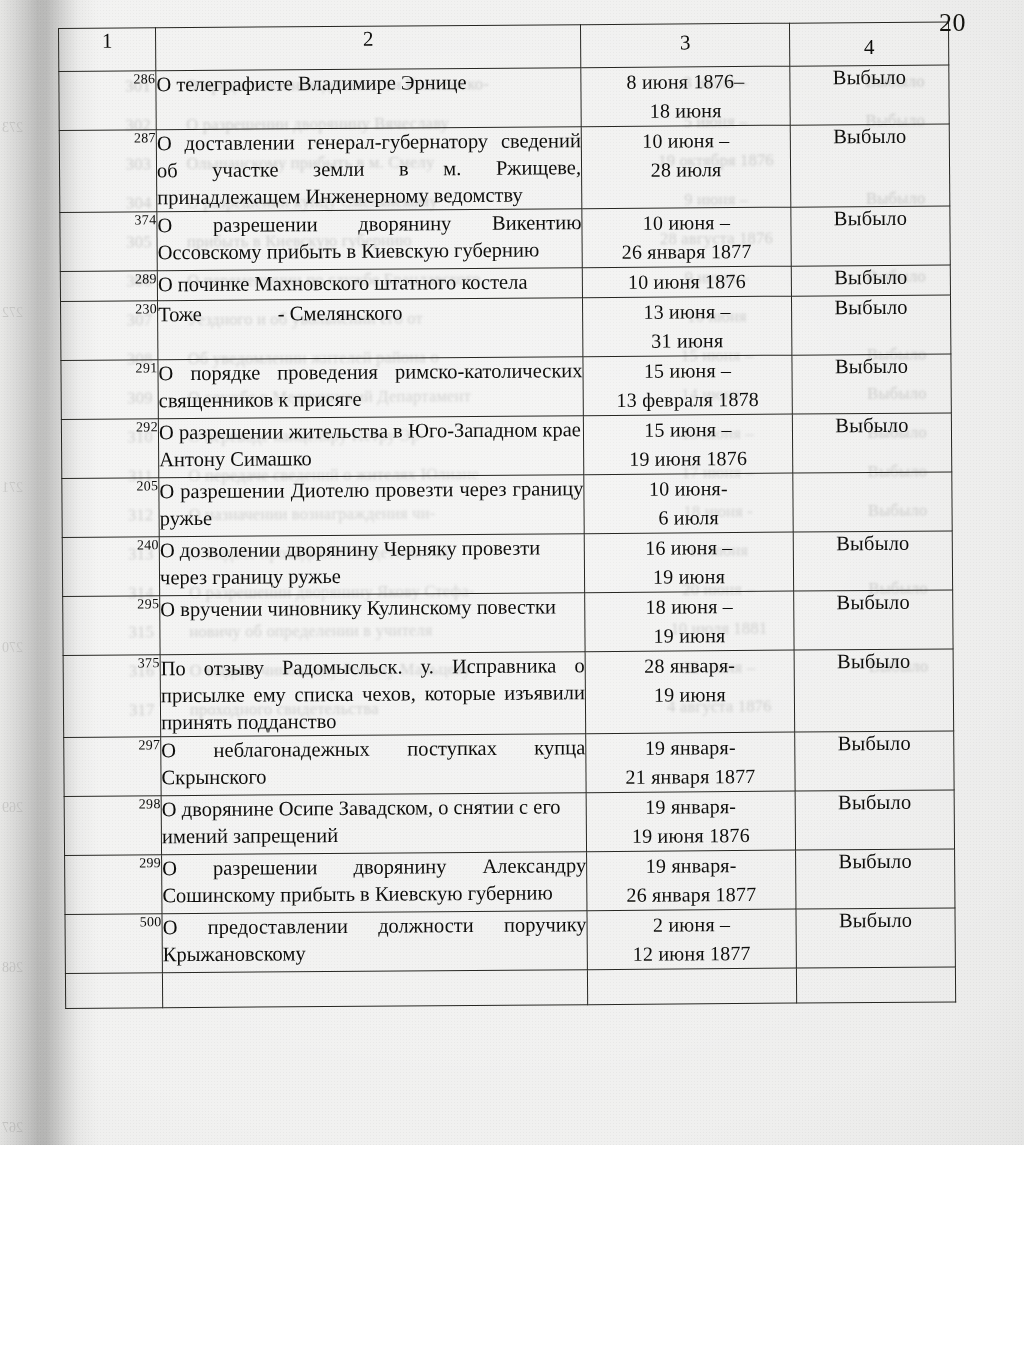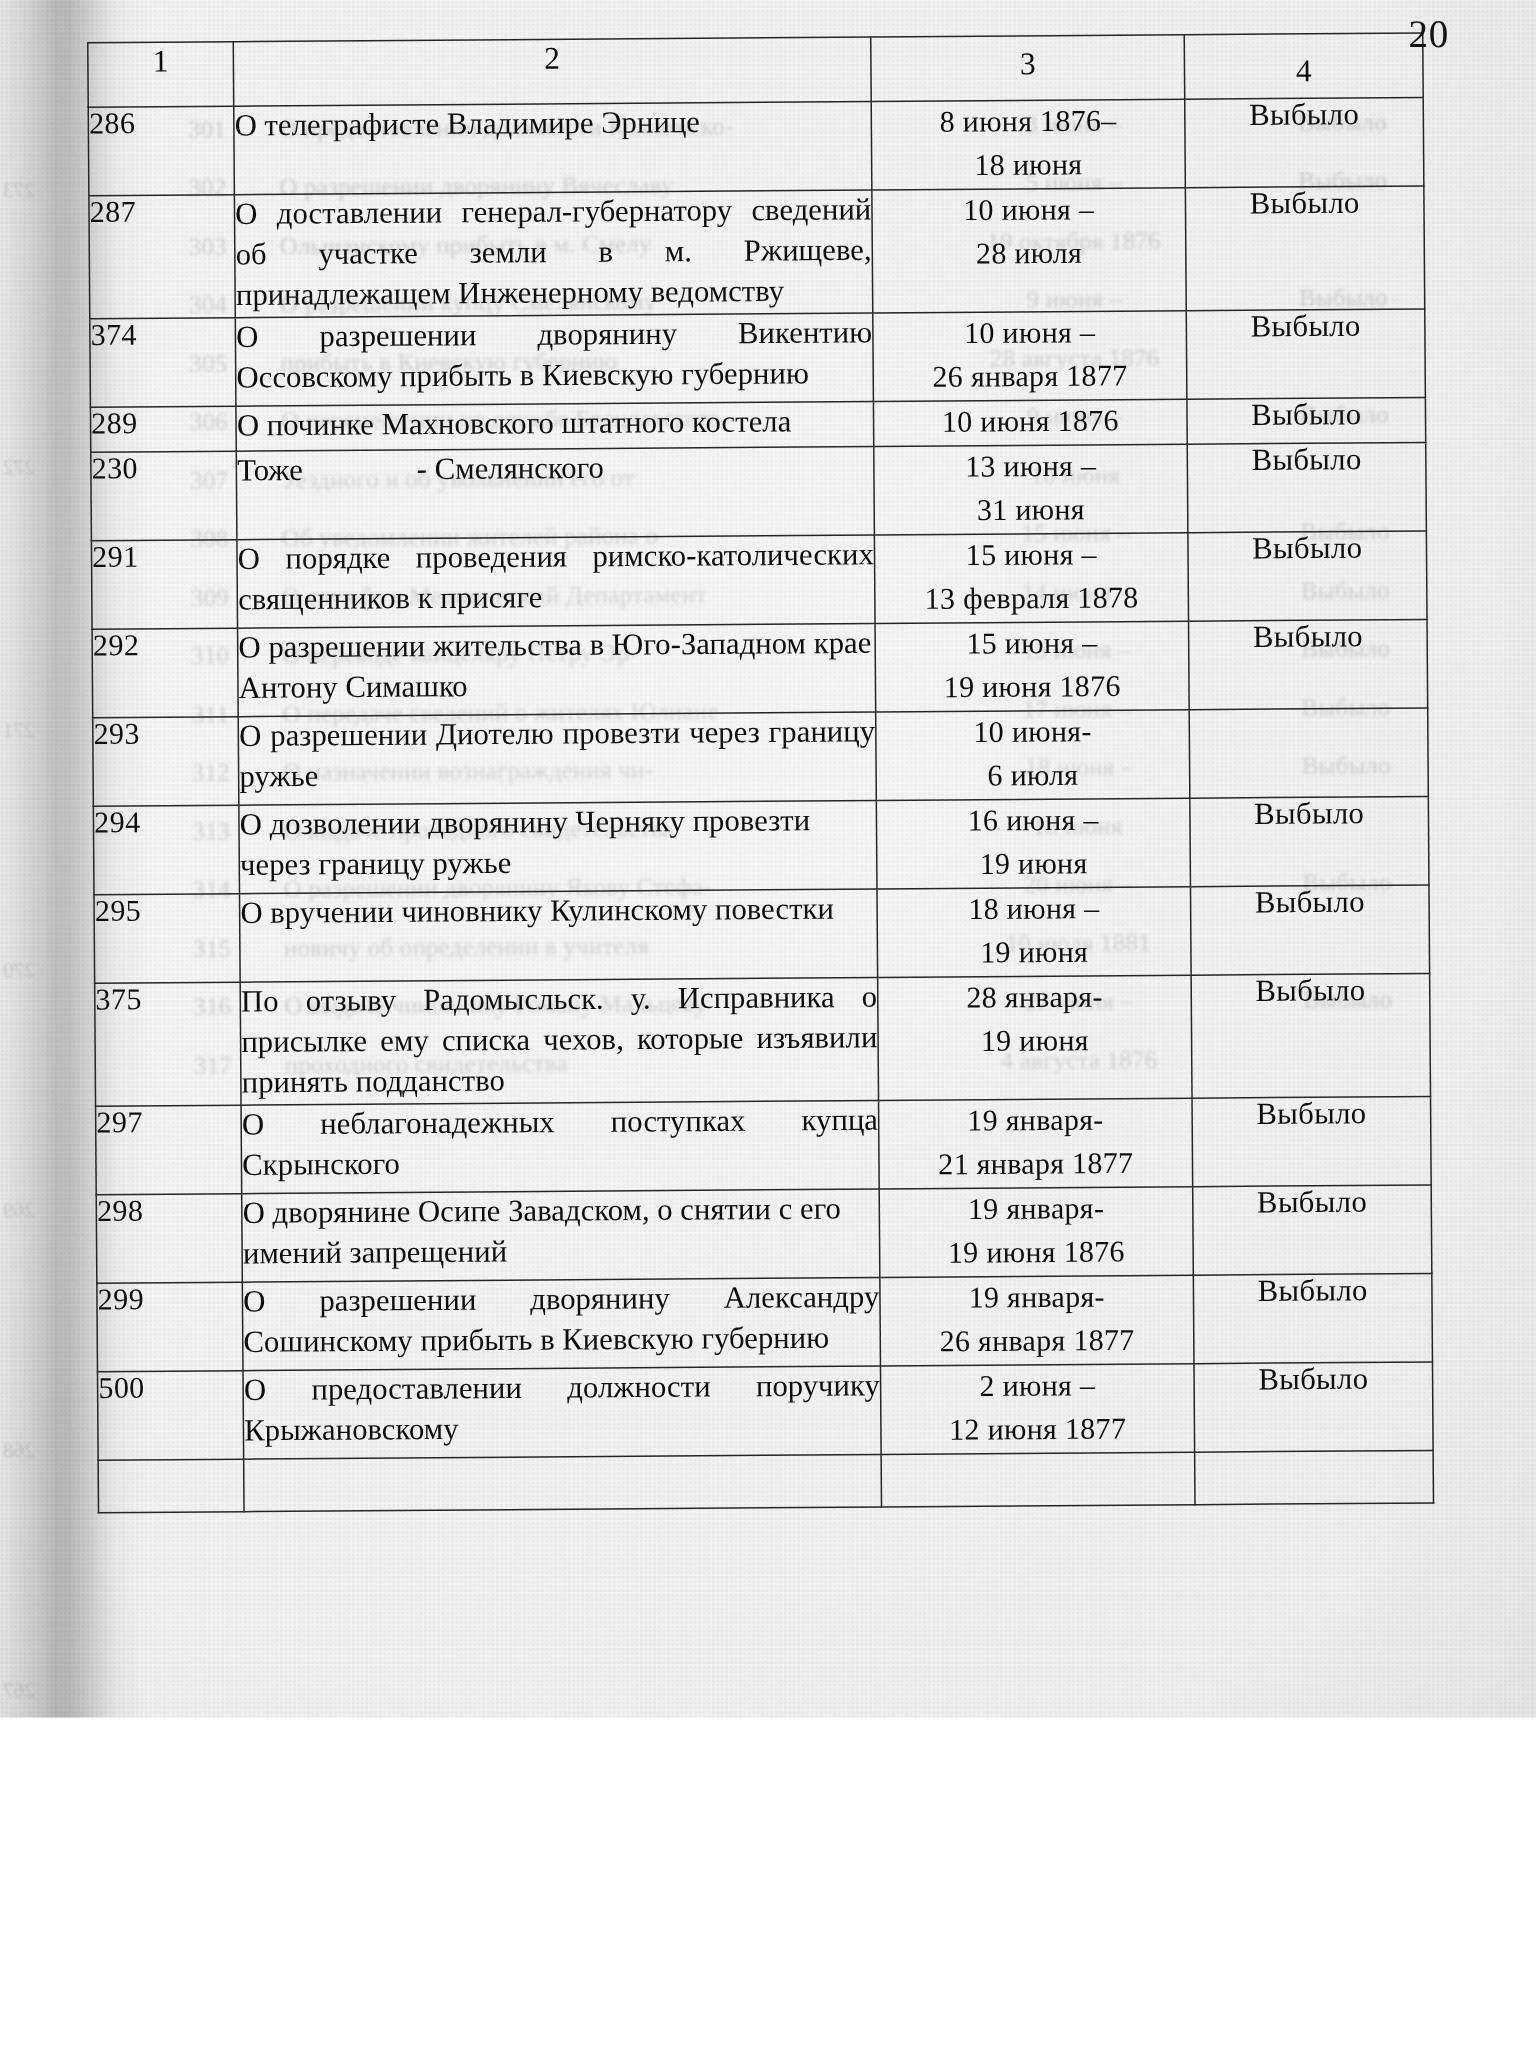--- a/index.html
+++ b/index.html
@@ -142,22 +142,22 @@
     vertical-align: middle;
     padding-bottom: 2px;
   }
   
   thead th.h1 { padding-bottom: 6px; }
   thead th.h2 { padding-bottom: 4px; }
   thead th.h3 { padding-top: 6px; padding-bottom: 0; }
   thead th.h4 { padding-top: 12px; padding-bottom: 0; }
 
   td.num {
-    text-align: left;
-    font-size: 20px;
+    text-align: right;
+    font-size: 14px;
     padding-top: 16px;
     letter-spacing: .3px;
   }
   td.subject {
     text-align: justify;
     text-align-last: left;
     font-size: 20.5px;
     line-height: 27px;
     padding: 14px 10px 12px 12px;
     hyphens: none;
@@ -384,30 +384,30 @@
           <tr>
             <td class="num">292</td>
             <td class="subject nojust">О разрешении жительства в Юго-Западном крае Антону Симашко</td>
             <td class="dates">
               <span class="subj-line">15 июня –</span>
               <span class="subj-line">19 июня 1876</span>
             </td>
             <td class="status">Выбыло</td>
           </tr>
           <tr>
-            <td class="num">293</td>
+            <td class="num">205</td>
             <td class="subject">О разрешении Диотелю провезти через границу ружье</td>
             <td class="dates">
               <span class="subj-line">10 июня-</span>
               <span class="subj-line">6 июля</span>
             </td>
             <td class="status"></td>
           </tr>
           <tr>
-            <td class="num">294</td>
+            <td class="num">240</td>
             <td class="subject nojust">О дозволении дворянину Черняку провезти через границу ружье</td>
             <td class="dates">
               <span class="subj-line">16 июня –</span>
               <span class="subj-line">19 июня</span>
             </td>
             <td class="status">Выбыло</td>
           </tr>
           <tr>
             <td class="num">295</td>
             <td class="subject">О вручении чиновнику Кулинскому повестки</td>

